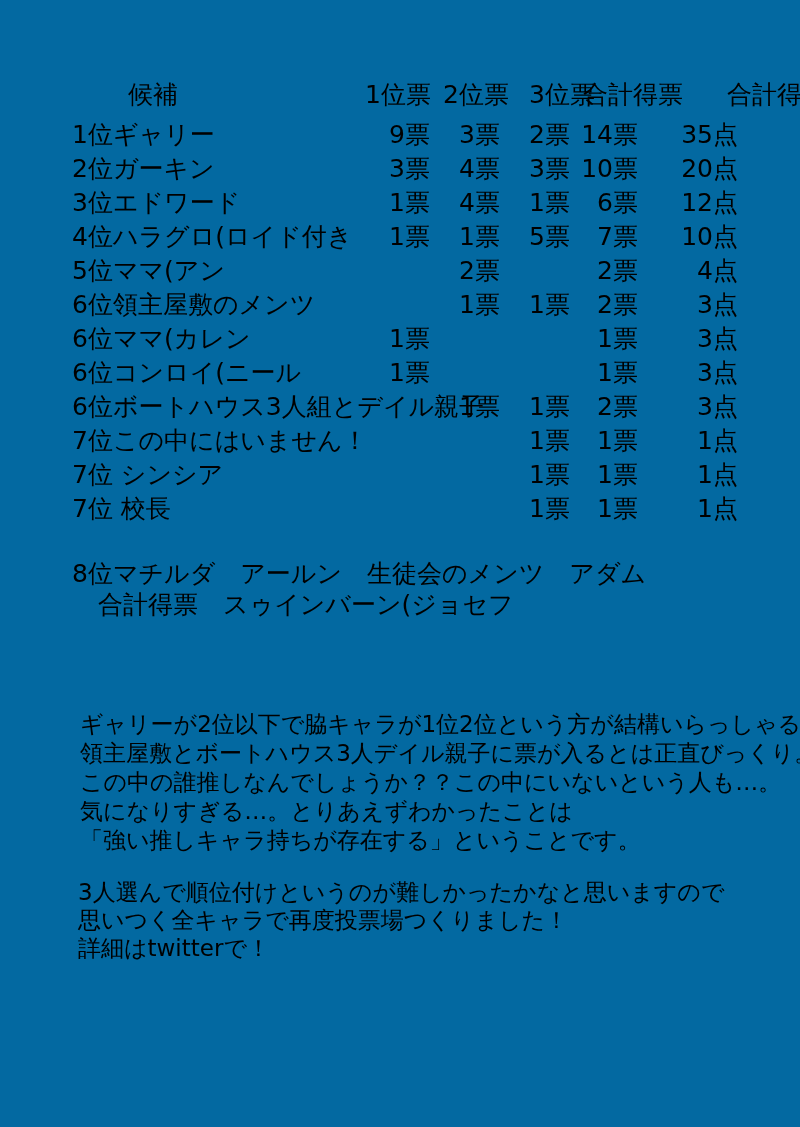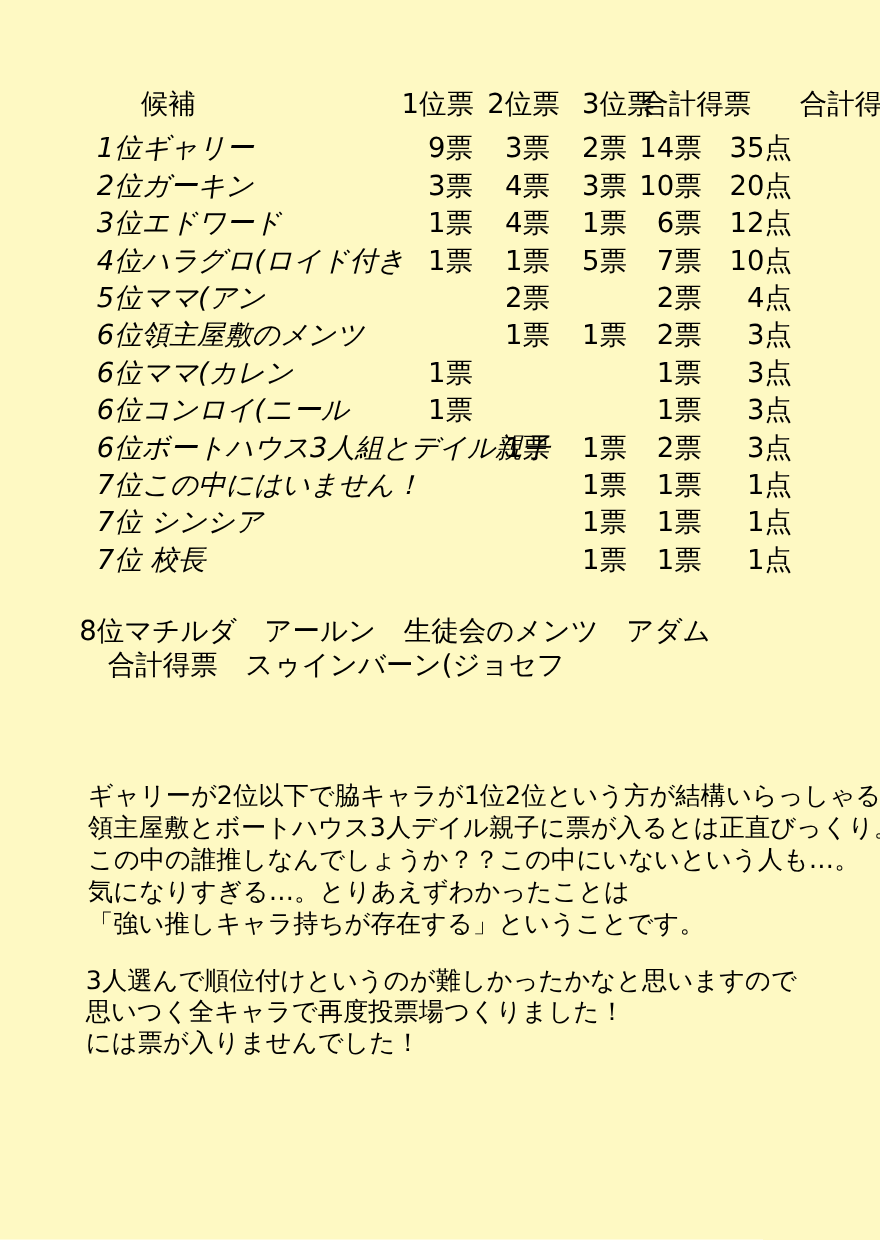--- a/index.html
+++ b/index.html
@@ -4,21 +4,21 @@
 <style>
   html, body {
     margin: 0;
     padding: 0;
     background: #ffffff;
   }
   .page {
     position: relative;
     width: 800px;
     height: 1127px;
-    background: #fef9c3;
+    background: #0369a1;
     color: #000000;
     font-family: "DejaVu Sans", "Liberation Sans", sans-serif;
     overflow: hidden;
   }
   
   .table-block {
     position: absolute;
     left: 72px;
     top: 78px;
     width: 712px;
@@ -35,27 +35,27 @@
   .h-v2          { left: 371px; text-align: right; }
   .h-v3          { left: 457px; }
   .h-total       { left: 511px; }
   .h-points      { left: 615px; margin-left: 40px; }
   .t-row {
     position: relative;
     height: 34px;
     white-space: nowrap;
   }
   .t-row span { position: absolute; top: 0; }
-  .cell-name { left: 16px; font-style: italic; }
+  .cell-name { left: 0; }
   .cell-num  { width: 88px; text-align: right; }
   .c1 { left: 270px; }
   .c2 { left: 340px; }
   .c3 { left: 410px; }
   .c4 { left: 478px; }
-  .c5 { left: 560px; }
+  .c5 { left: 578px; }
   
   .note-block {
     position: absolute;
     left: 72px;
     top: 558px;
     font-size: 25px;
     line-height: 31px;
     white-space: nowrap;
   }
   .note-line2 { margin-left: 26px; }
@@ -212,16 +212,16 @@
     <div>ギャリーが2位以下で脇キャラが1位2位という方が結構いらっしゃる！</div>
     <div>領主屋敷とボートハウス3人デイル親子に票が入るとは正直びっくり。</div>
     <div>この中の誰推しなんでしょうか？？この中にいないという人も…。</div>
     <div>気になりすぎる…。とりあえずわかったことは</div>
     <div>「強い推しキャラ持ちが存在する」ということです。</div>
   </div>
 
   <div class="comments-2">
     <div>3人選んで順位付けというのが難しかったかなと思いますので</div>
     <div>思いつく全キャラで再度投票場つくりました！</div>
-    <div>には票が入りませんでした！</div>
+    <div>詳細はtwitterで！</div>
   </div>
 
 </div>
 
 </body></html>

